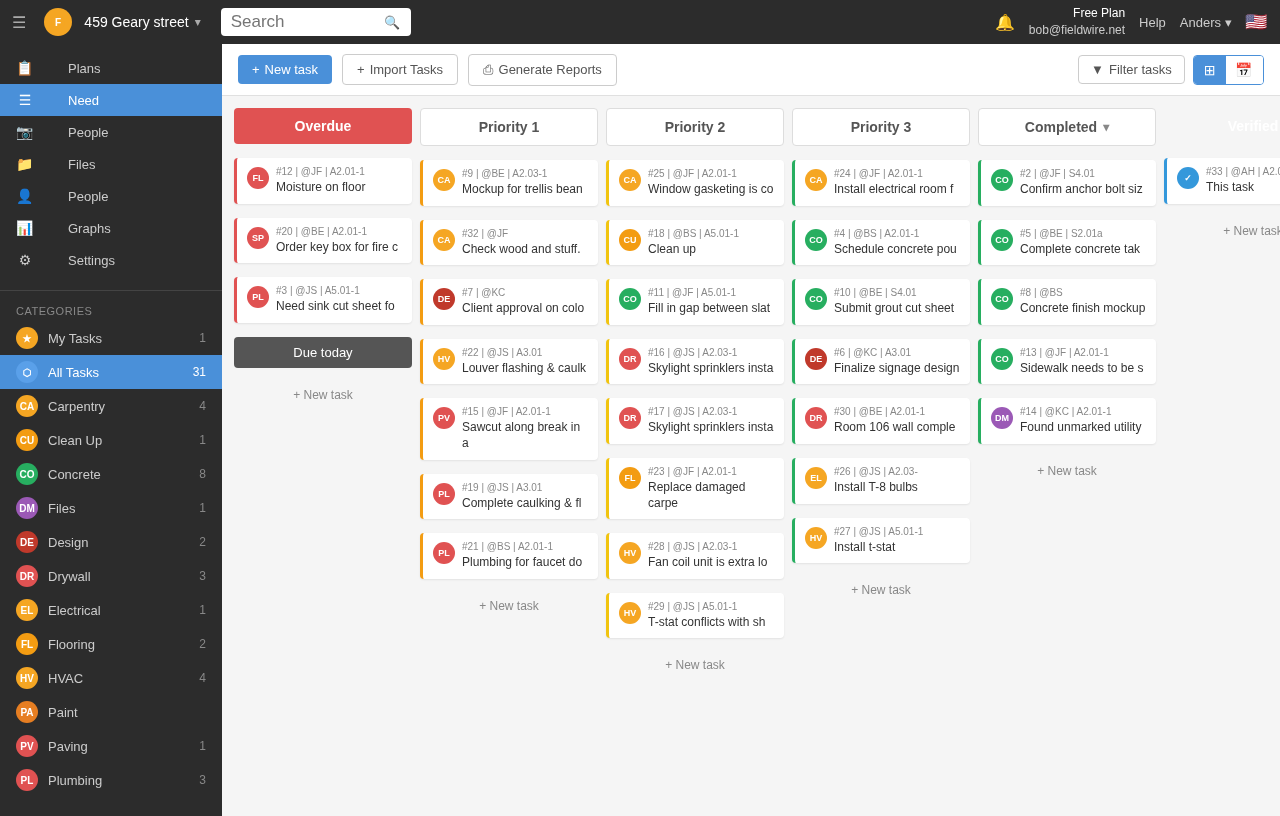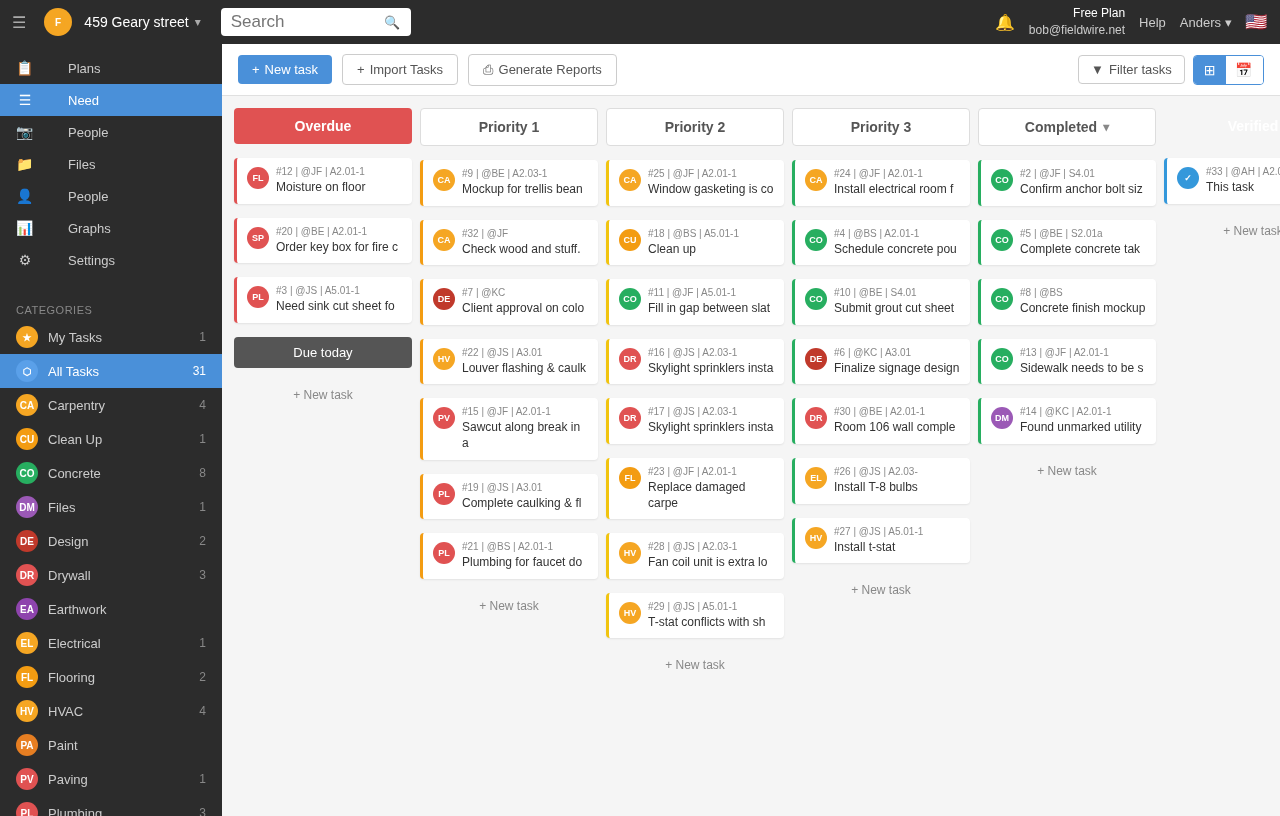--- a/index.html
+++ b/index.html
@@ -201,25 +201,20 @@
   </div>
         <div class="category-item">
     <div class="category-badge" style="background:#c0392b;">DE</div>
     <span class="category-name">Design</span>
     <span class="category-count">2</span>
   </div>
         <div class="category-item">
     <div class="category-badge" style="background:#e05252;">DR</div>
     <span class="category-name">Drywall</span>
     <span class="category-count">3</span>
-  </div>
-        <div class="category-item">
-    <div class="category-badge" style="background:#8e44ad;">EA</div>
-    <span class="category-name">Earthwork</span>
-    <span class="category-count"></span>
   </div>
         <div class="category-item">
     <div class="category-badge" style="background:#f5a623;">EL</div>
     <span class="category-name">Electrical</span>
     <span class="category-count">1</span>
   </div>
         <div class="category-item">
     <div class="category-badge" style="background:#f39c12;">FL</div>
     <span class="category-name">Flooring</span>
     <span class="category-count">2</span>

